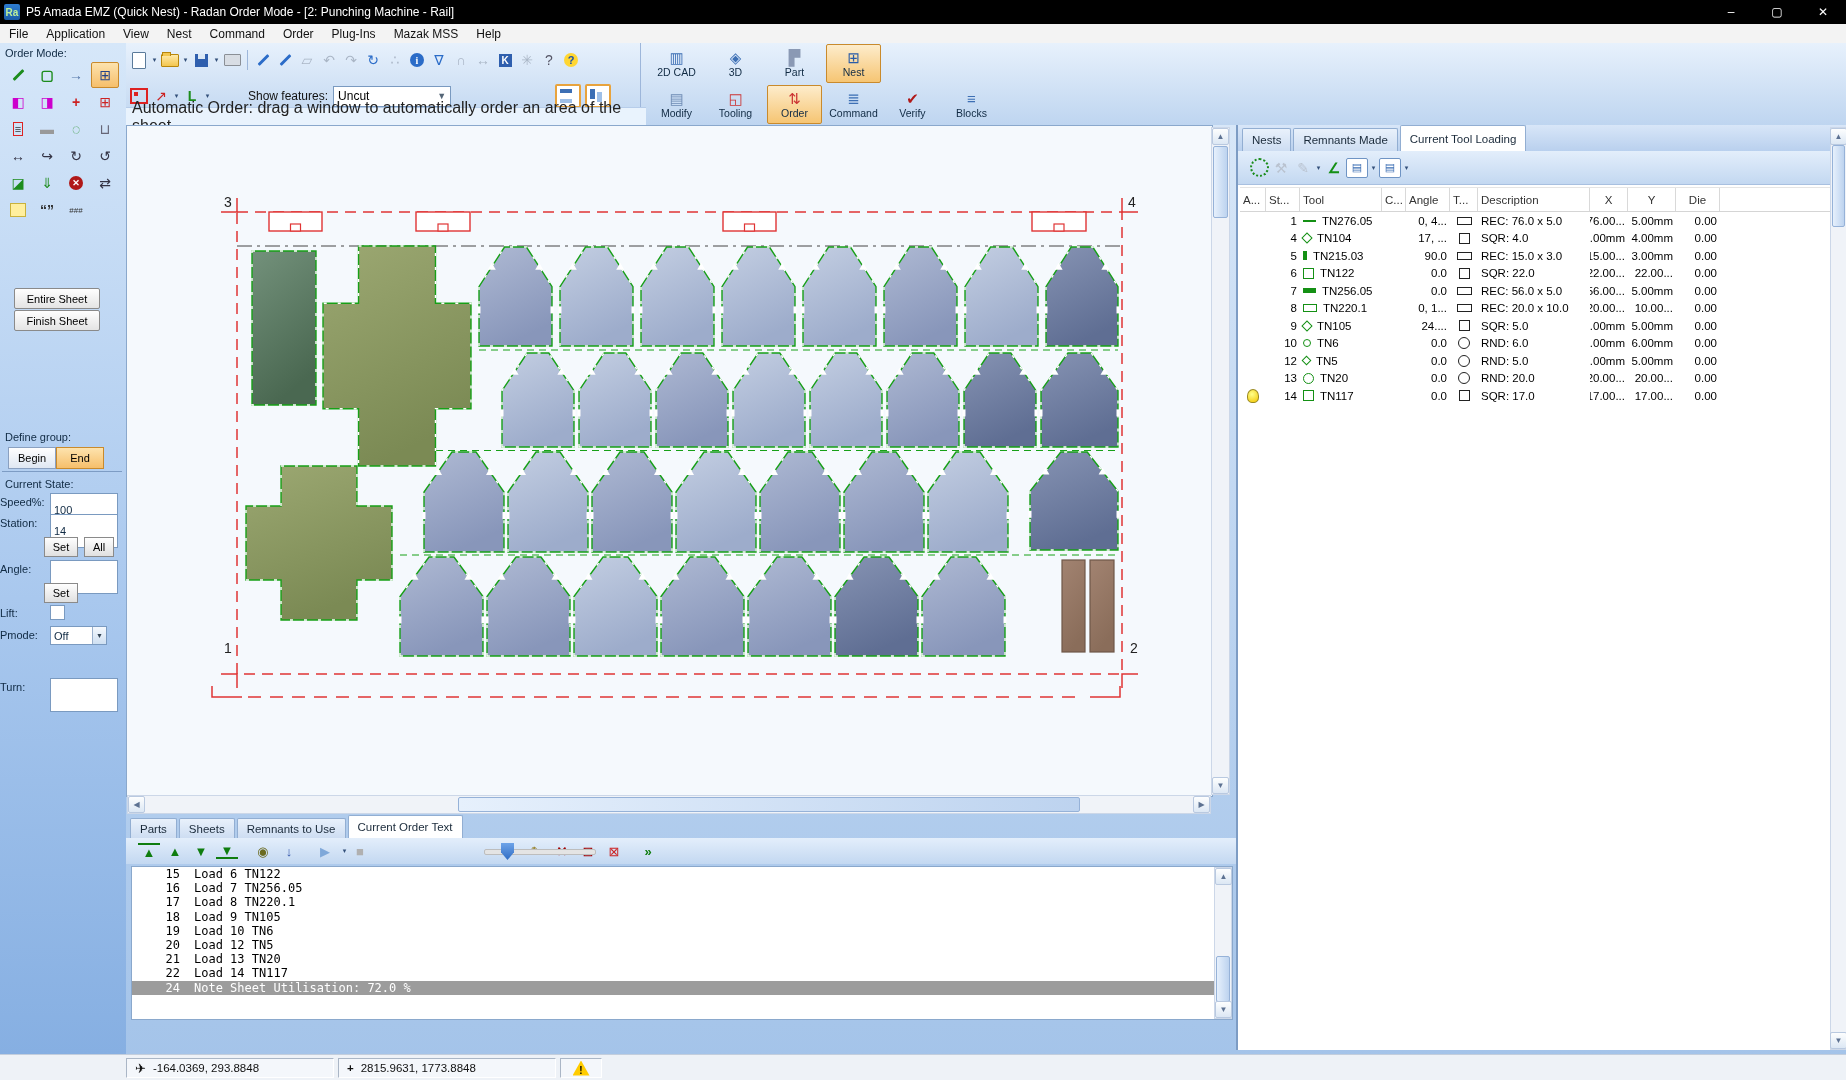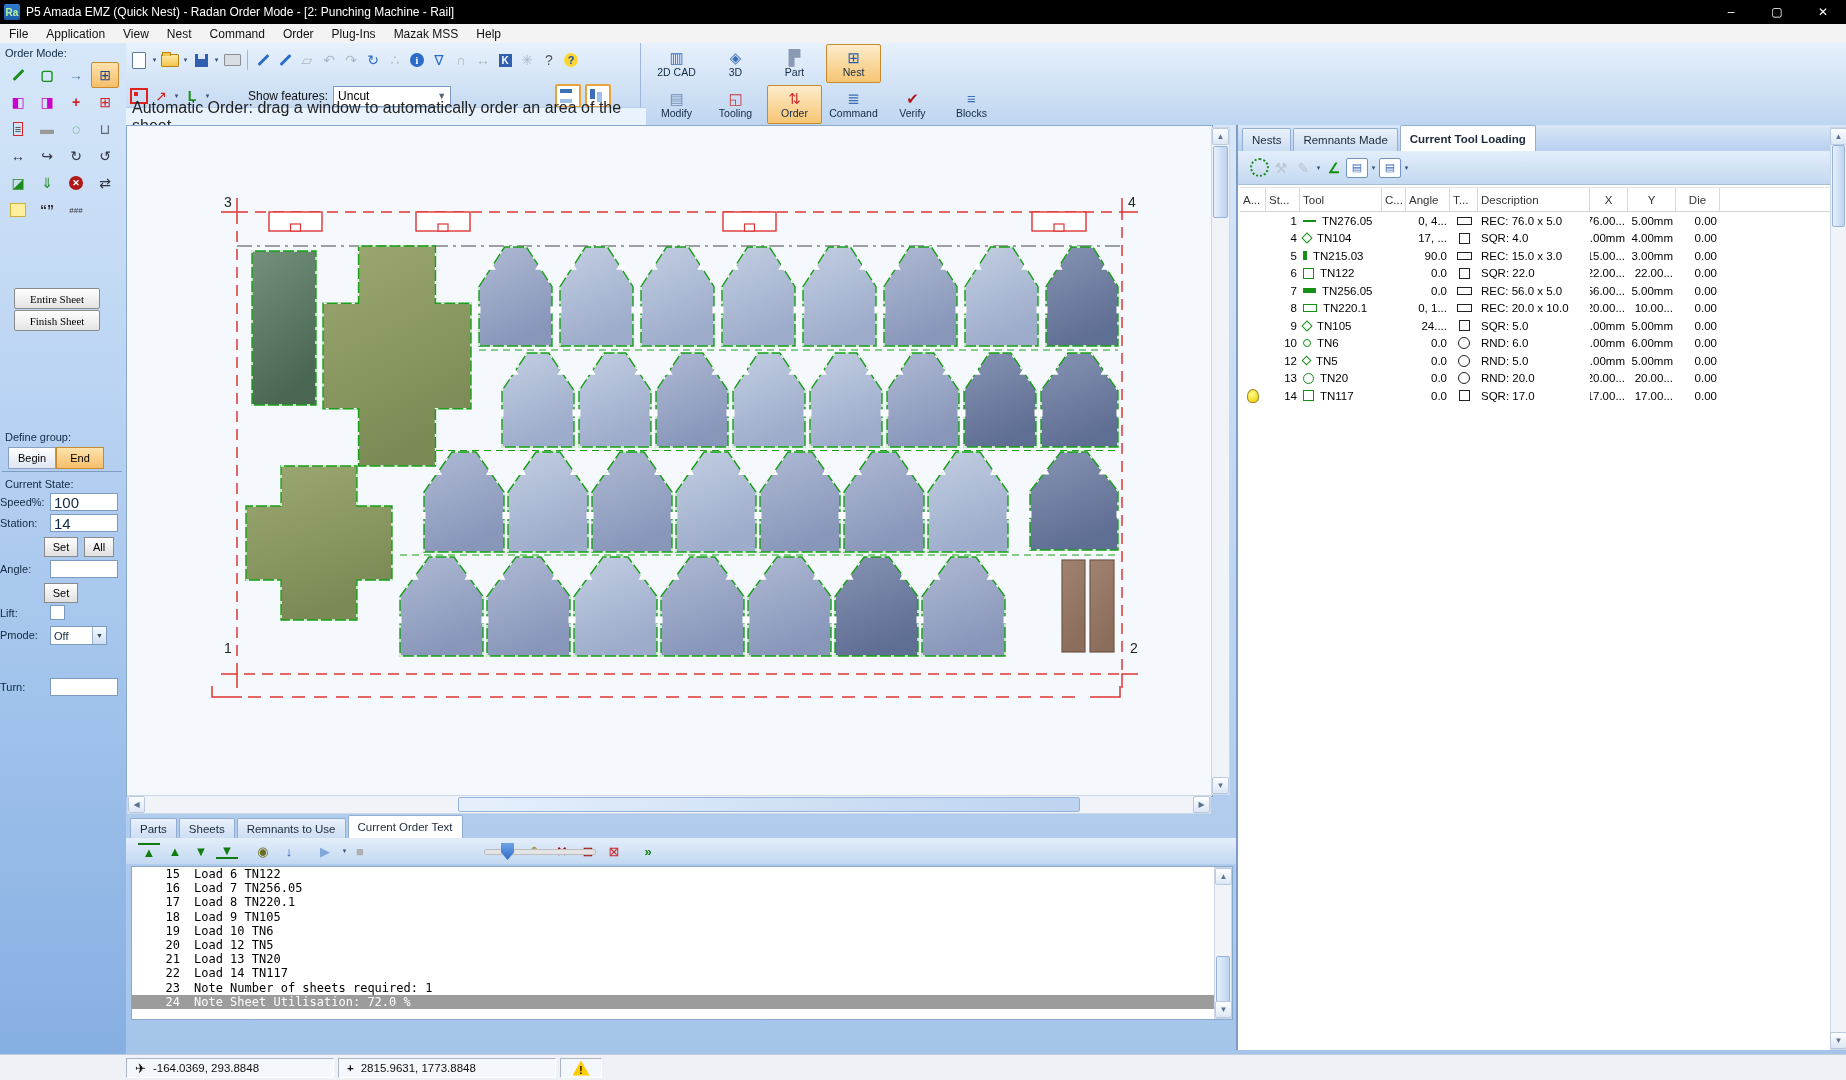--- a/index.html
+++ b/index.html
@@ -70,26 +70,26 @@
            font-size:11px;color:#102a43;}
   #ordermode{position:absolute;left:5px;top:4px;}
   #sbgrid{position:absolute;left:4px;top:19px;display:grid;grid-template-columns:repeat(4,29px);grid-auto-rows:27px;}
   .sbtool{width:26px;height:24px;display:flex;align-items:center;justify-content:center;font-size:14px;border-radius:2px;border:1px solid transparent;}
   .sbtool.sel{background:linear-gradient(#fde3ae,#f6bf6b);border-color:#c98a2c;}
   .sp-pen{width:3px;height:14px;background:#1c8c1c;transform:rotate(45deg);border-radius:1px;}
   .sp-note{width:14px;height:12px;background:#ffef9e;border:1px solid #c9b23c;}
   .sp-redx{width:14px;height:14px;border-radius:50%;background:#b01818;color:#fff;font-size:9px;font-weight:bold;display:flex;align-items:center;justify-content:center;}
   .sp-redbox{border:1px solid #d22;font-size:11px;padding:0 1px;color:#333;}
   .btn3d{position:absolute;left:14px;width:84px;height:19px;background:linear-gradient(#fefefe,#e4e4e4);
-         border:1px solid #8a8a8a;border-radius:2px;font-size:11px;display:flex;align-items:center;justify-content:center;color:#000;font-family:Liberation Serif, serif;}
+         border:1px solid #8a8a8a;border-radius:2px;font-size:11px;display:flex;align-items:center;justify-content:center;color:#000;}
   .grpbtn{position:absolute;width:46px;height:20px;font-size:11px;display:flex;align-items:center;justify-content:center;
           background:linear-gradient(#fefefe,#dfe7f2);border:1px solid #8aa0c0;color:#000;}
   .grpbtn.on{background:linear-gradient(#fde3ae,#f6bf6b);border:1px solid #c98a2c;}
   .sblabel{position:absolute;left:0;width:46px;}
-  .inp{position:absolute;background:#fff;border:1px solid #7a9ac0;height:16px;font-size:15px;padding:0 3px;
+  .inp{position:absolute;background:#fff;border:1px solid #7a9ac0;height:16px;font-size:11px;padding:8px 3px;
        font-family:"Liberation Sans",sans-serif;display:flex;align-items:center;}
   .sbbtn{position:absolute;height:18px;background:linear-gradient(#fefefe,#e0e0e0);border:1px solid #8a8a8a;
          border-radius:0;font-size:11px;display:flex;align-items:center;justify-content:center;color:#000;}
   #divider1{position:absolute;left:2px;top:428px;width:120px;height:1px;background:#7d9cc4;}
   .chk{position:absolute;width:13px;height:13px;background:#fff;border:1px solid #7a9ac0;}
   .selbox{position:absolute;background:#fff;border:1px solid #7a9ac0;height:17px;font-size:11px;display:flex;align-items:center;justify-content:space-between;padding-left:3px;}
   .selbox .arr{width:13px;height:100%;background:linear-gradient(#f4f8fd,#cfe0f2);border-left:1px solid #9ab0cc;
                display:flex;align-items:center;justify-content:center;font-size:7px;color:#345;}
 
   
@@ -98,21 +98,21 @@
   .sbar{position:absolute;background:#f0f3f8;border:1px solid #ccd7e8;}
   .sbthumb{position:absolute;background:linear-gradient(90deg,#e6f0fc,#bdd3ef);border:1px solid #96b2d8;border-radius:2px;}
   .sbarrow{position:absolute;width:15px;height:15px;display:flex;align-items:center;justify-content:center;
            font-size:8px;color:#5d7292;background:linear-gradient(#fdfefe,#dce7f4);border:1px solid #b9c9e0;border-radius:2px;}
 
   
   #rpanel{left:1236px;top:125px;width:610px;height:925px;background:#fff;border-left:2px solid #7d9cc4;}
   #rtabs{position:absolute;left:0;top:0;width:610px;height:26px;background:linear-gradient(#d8e6f8,#b9d0ee);display:flex;align-items:flex-end;padding-left:4px;box-sizing:border-box;}
   .rtab{height:22px;padding:0 9px;display:flex;align-items:center;font-size:11.5px;color:#1a2a3a;
         background:linear-gradient(#e9f1fb,#cdddf2);border:1px solid #92aed2;border-bottom:none;border-radius:2px 2px 0 0;margin-right:2px;}
-  .rtab.active{background:#fff;height:25px;font-weight:bold;}
+  .rtab.active{background:#fff;height:25px;font-weight:normal;}
   #rtools{position:absolute;left:0;top:26px;width:610px;height:34px;background:linear-gradient(#e3eefb,#c3d8f1);
           display:flex;align-items:center;padding-left:10px;box-sizing:border-box;border-bottom:1px solid #a8c0e0;}
   .ic-dotcirc{width:15px;height:15px;border:2px dotted #1a8c1a;border-radius:50%;}
   .boxico{width:20px;height:18px;background:#fff;border:1px solid #6f94c4;font-size:11px;color:#3d6fb4;display:inline-flex;align-items:center;justify-content:center;}
   #rtable{position:absolute;left:2px;top:62px;width:604px;}
   .trow{display:grid;grid-template-columns:26px 34px 82px 24px 44px 28px 112px 38px 48px 44px;
         height:17.5px;align-items:center;font-size:11.5px;color:#000;}
   .trow.hdr{height:23px;color:#333;border-bottom:1px solid #d5d5d5;border-top:1px solid #e5e5e5;}
   .trow.hdr .c{border-right:1px solid #d9d9d9;height:100%;display:flex;align-items:center;}
   .c{padding:0 3px;white-space:nowrap;overflow:hidden;box-sizing:border-box;}
@@ -931,21 +931,20 @@
       </div>
     <div id="btext">
         <div class="mrow"><span class="n">15</span><span class="t">Load 6 TN122</span></div>
         <div class="mrow"><span class="n">16</span><span class="t">Load 7 TN256.05</span></div>
         <div class="mrow"><span class="n">17</span><span class="t">Load 8 TN220.1</span></div>
         <div class="mrow"><span class="n">18</span><span class="t">Load 9 TN105</span></div>
         <div class="mrow"><span class="n">19</span><span class="t">Load 10 TN6</span></div>
         <div class="mrow"><span class="n">20</span><span class="t">Load 12 TN5</span></div>
         <div class="mrow"><span class="n">21</span><span class="t">Load 13 TN20</span></div>
         <div class="mrow"><span class="n">22</span><span class="t">Load 14 TN117</span></div>
-        <div class="mrow"><span class="n">23</span><span class="t">Note Number of sheets required: 1</span></div>
         <div class="mrow hl"><span class="n">24</span><span class="t">Note Sheet Utilisation: 72.0 %</span></div>
       </div>
     <div class="sbar abs" style="left:1088px;top:51px;width:16px;height:150px;">
       <div class="sbarrow" style="left:0px;top:0px;">▲</div>
       <div class="sbthumb" style="left:1px;top:88px;width:12px;height:44px;"></div>
       <div class="sbarrow" style="left:0px;bottom:0px;">▼</div>
     </div>
   </div>
 
   <div id="statusbar" class="abs">

